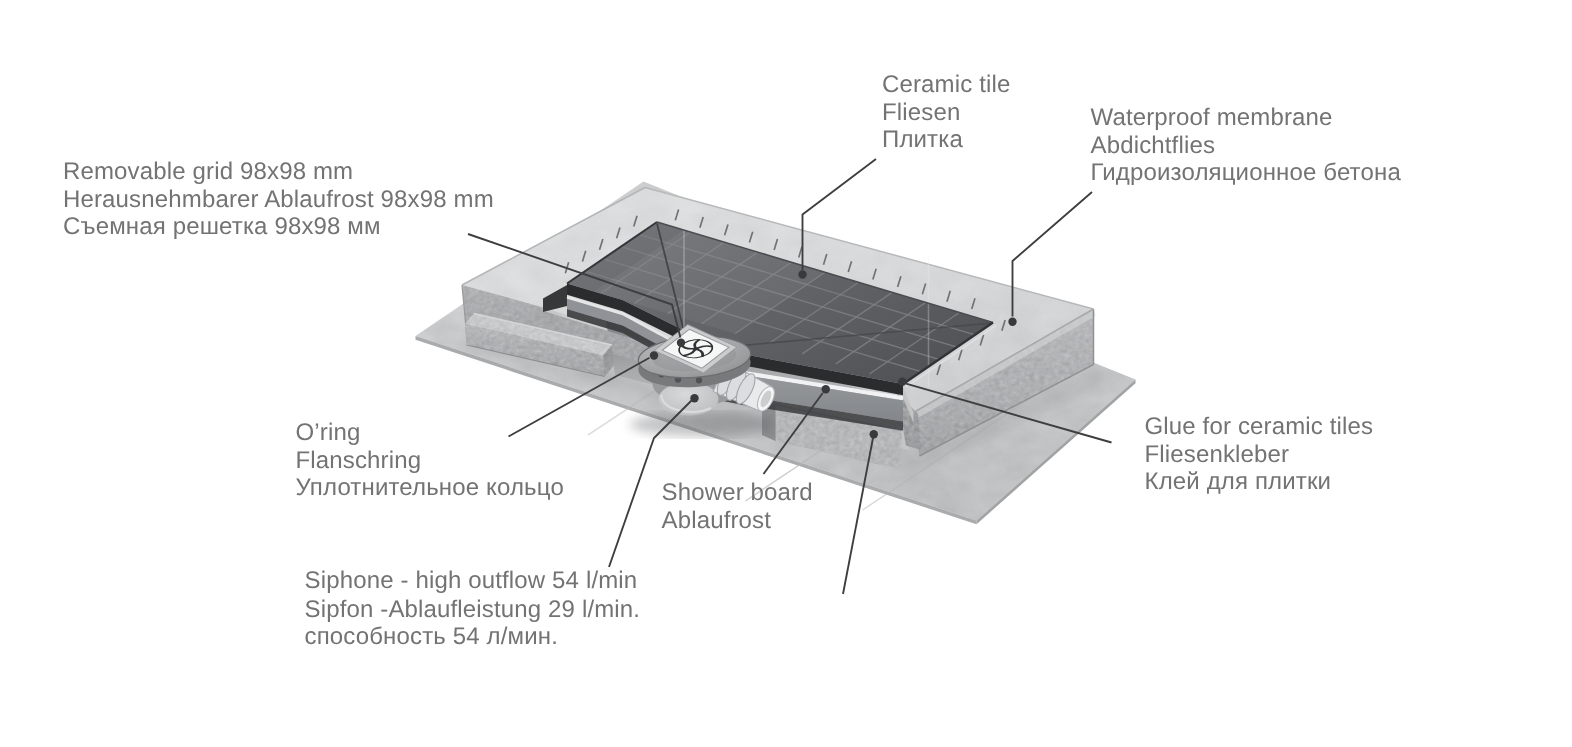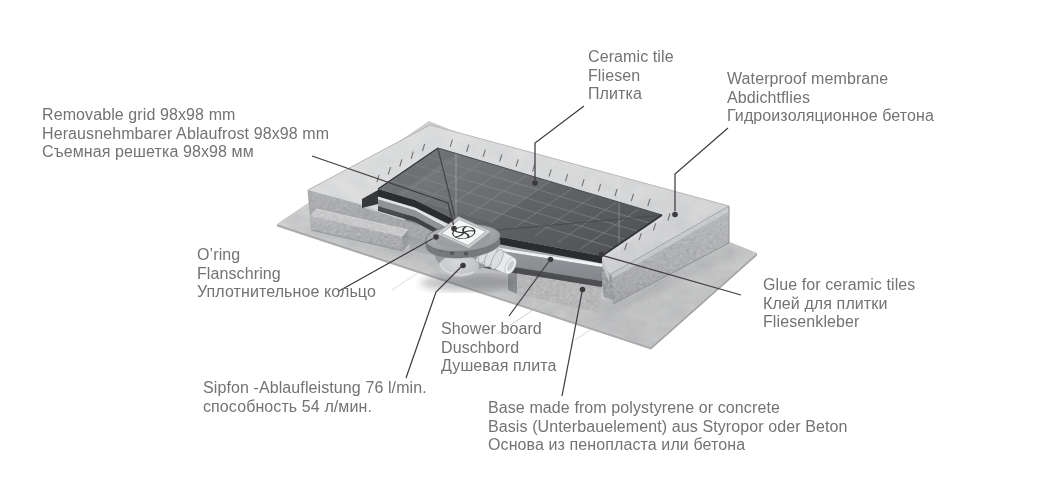--- a/index.html
+++ b/index.html
@@ -295,37 +295,32 @@
   <div class="label" style="left:588px;top:48px">
     <span class="ln">Ceramic tile</span>
     <span class="ln">Fliesen</span>
     <span class="ln">Плитка</span>
   </div>
   <div class="label" style="left:727px;top:70px">
     <span class="ln">Waterproof membrane</span>
     <span class="ln">Abdichtflies</span>
     <span class="ln">Гидроизоляционное бетона</span>
   </div>
-  <div class="label" style="left:197px;top:246px">
+  <div class="label" style="left:197px;top:280px">
     <span class="ln">O’ring</span>
     <span class="ln">Flanschring</span>
     <span class="ln">Уплотнительное кольцо</span>
   </div>
   <div class="label" style="left:203px;top:379px">
-    <span class="ln">Sipfon -Ablaufleistung 76 l/min.</span>
+    <span class="ln">Siphone - high outflow 54 l/min</span>
+    <span class="ln">Sipfon -Ablaufleistung 29 l/min.</span>
     <span class="ln">способность 54 л/мин.</span>
   </div>
   <div class="label" style="left:441px;top:320px">
     <span class="ln">Shower board</span>
-    <span class="ln">Duschbord</span>
-    <span class="ln">Душевая плита</span>
+    <span class="ln">Ablaufrost</span>
   </div>
   <div class="label" style="left:763px;top:276px">
     <span class="ln">Glue for ceramic tiles</span>
+    <span class="ln">Fliesenkleber</span>
     <span class="ln">Клей для плитки</span>
-    <span class="ln">Fliesenkleber</span>
-  </div>
-  <div class="label" style="left:488px;top:399px">
-    <span class="ln">Base made from polystyrene or concrete</span>
-    <span class="ln">Basis (Unterbauelement) aus Styropor oder Beton</span>
-    <span class="ln">Основа из пенопласта или бетона</span>
   </div>
 </div>
 
 </body></html>

